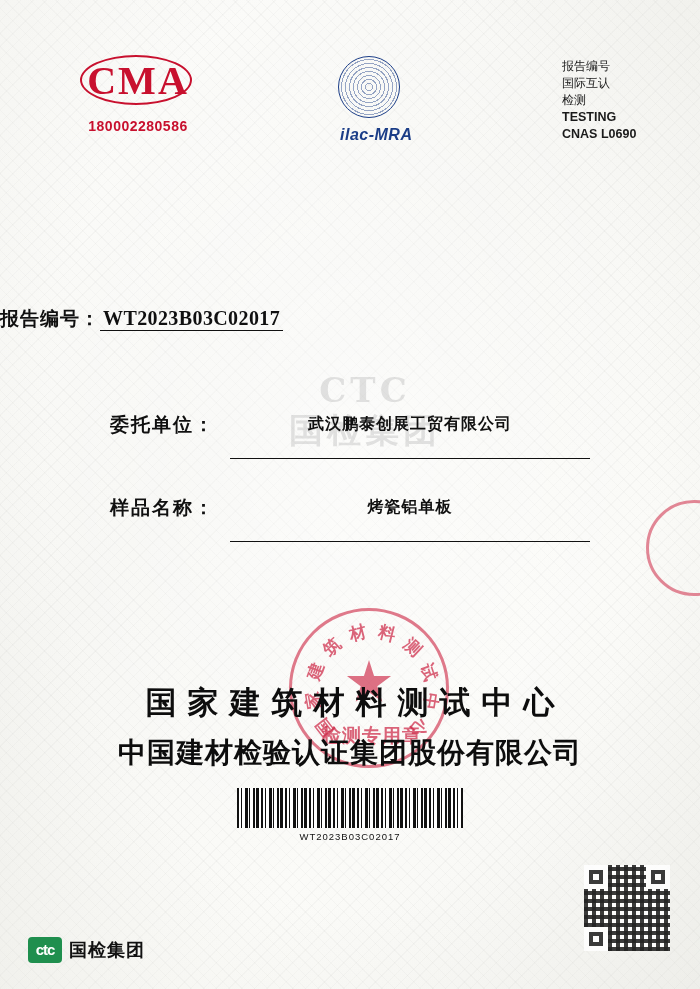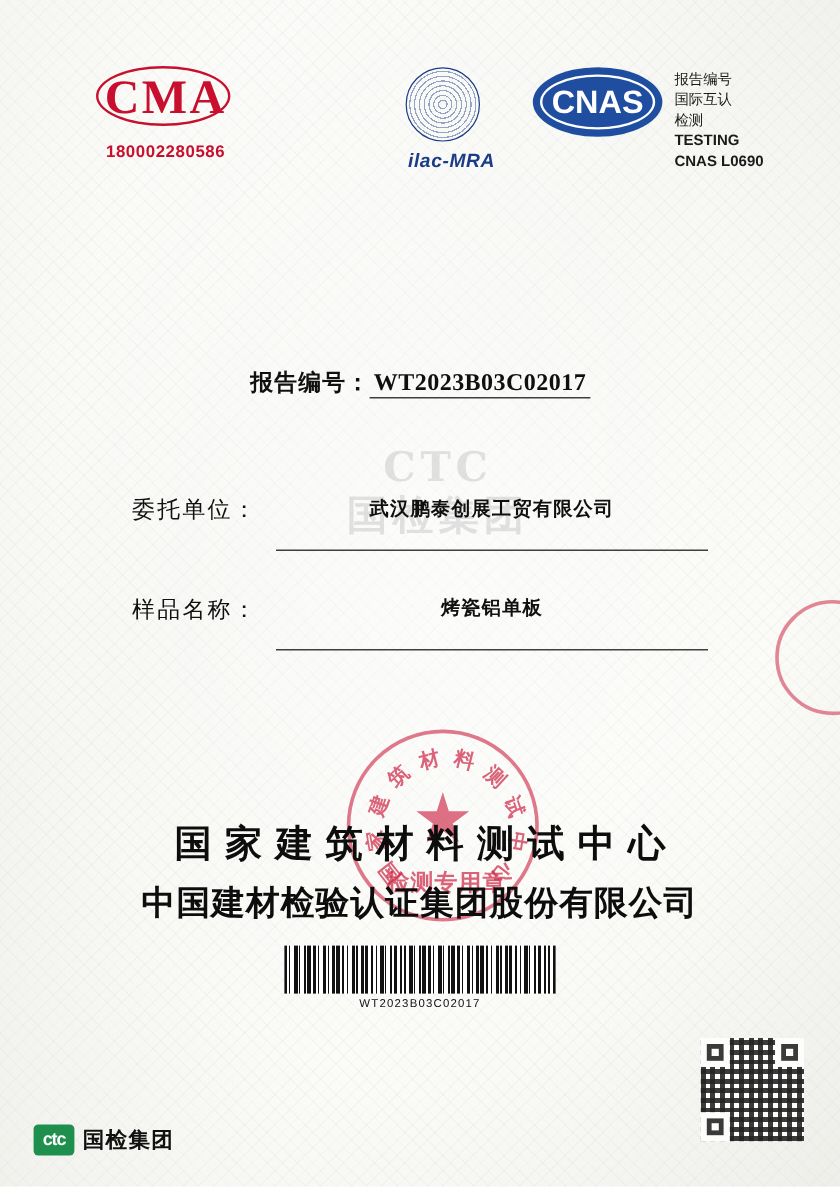--- a/index.html
+++ b/index.html
@@ -171,21 +171,20 @@
     letter-spacing: 28px;
     text-indent: 28px;
     color: #101010;
   }
 
   .report-no-row {
     position: absolute;
     left: 0;
     top: 306px;
     width: 700px;
-    text-align: center;
     font-size: 19px;
     color: #101010;
   }
   .report-no-label {
     font-family: "DejaVu Serif", serif;
     font-weight: bold;
     letter-spacing: 1px;
   }
   .report-no-value {
     font-family: "Liberation Serif", serif;
@@ -204,21 +203,21 @@
     height: 40px;
   }
   .field-row.r1 { top: 412px; }
   .field-row.r2 { top: 495px; }
   .field-row.r3 { top: 578px; }
   .field-label {
     position: absolute;
     left: 0;
     top: 0;
     font-family: "DejaVu Serif", serif;
-    font-weight: normal;
+    font-weight: bold;
     font-size: 19px;
     letter-spacing: 2px;
     color: #101010;
   }
   .field-value {
     position: absolute;
     left: 120px;
     top: 2px;
     width: 360px;
     text-align: center;
@@ -445,24 +444,20 @@
       <div class="cma-text">CMA</div>
     </div>
     <div class="cma-number">180002280586</div>
   </div>
 
   <div class="ilac-block">
     <div class="ilac-circle"></div>
     <div class="ilac-label">ilac-MRA</div>
   </div>
 
-  <div class="cnas-block">
-    <div class="cnas-oval"></div>
-    <div class="cnas-text">CNAS</div>
-  </div>
 
   <div class="cnas-info">
     <div class="cn">报告编号</div>
     <div class="cn">国际互认</div>
     <div class="cn">检测</div>
     <div>TESTING</div>
     <div>CNAS L0690</div>
   </div>
 
 

